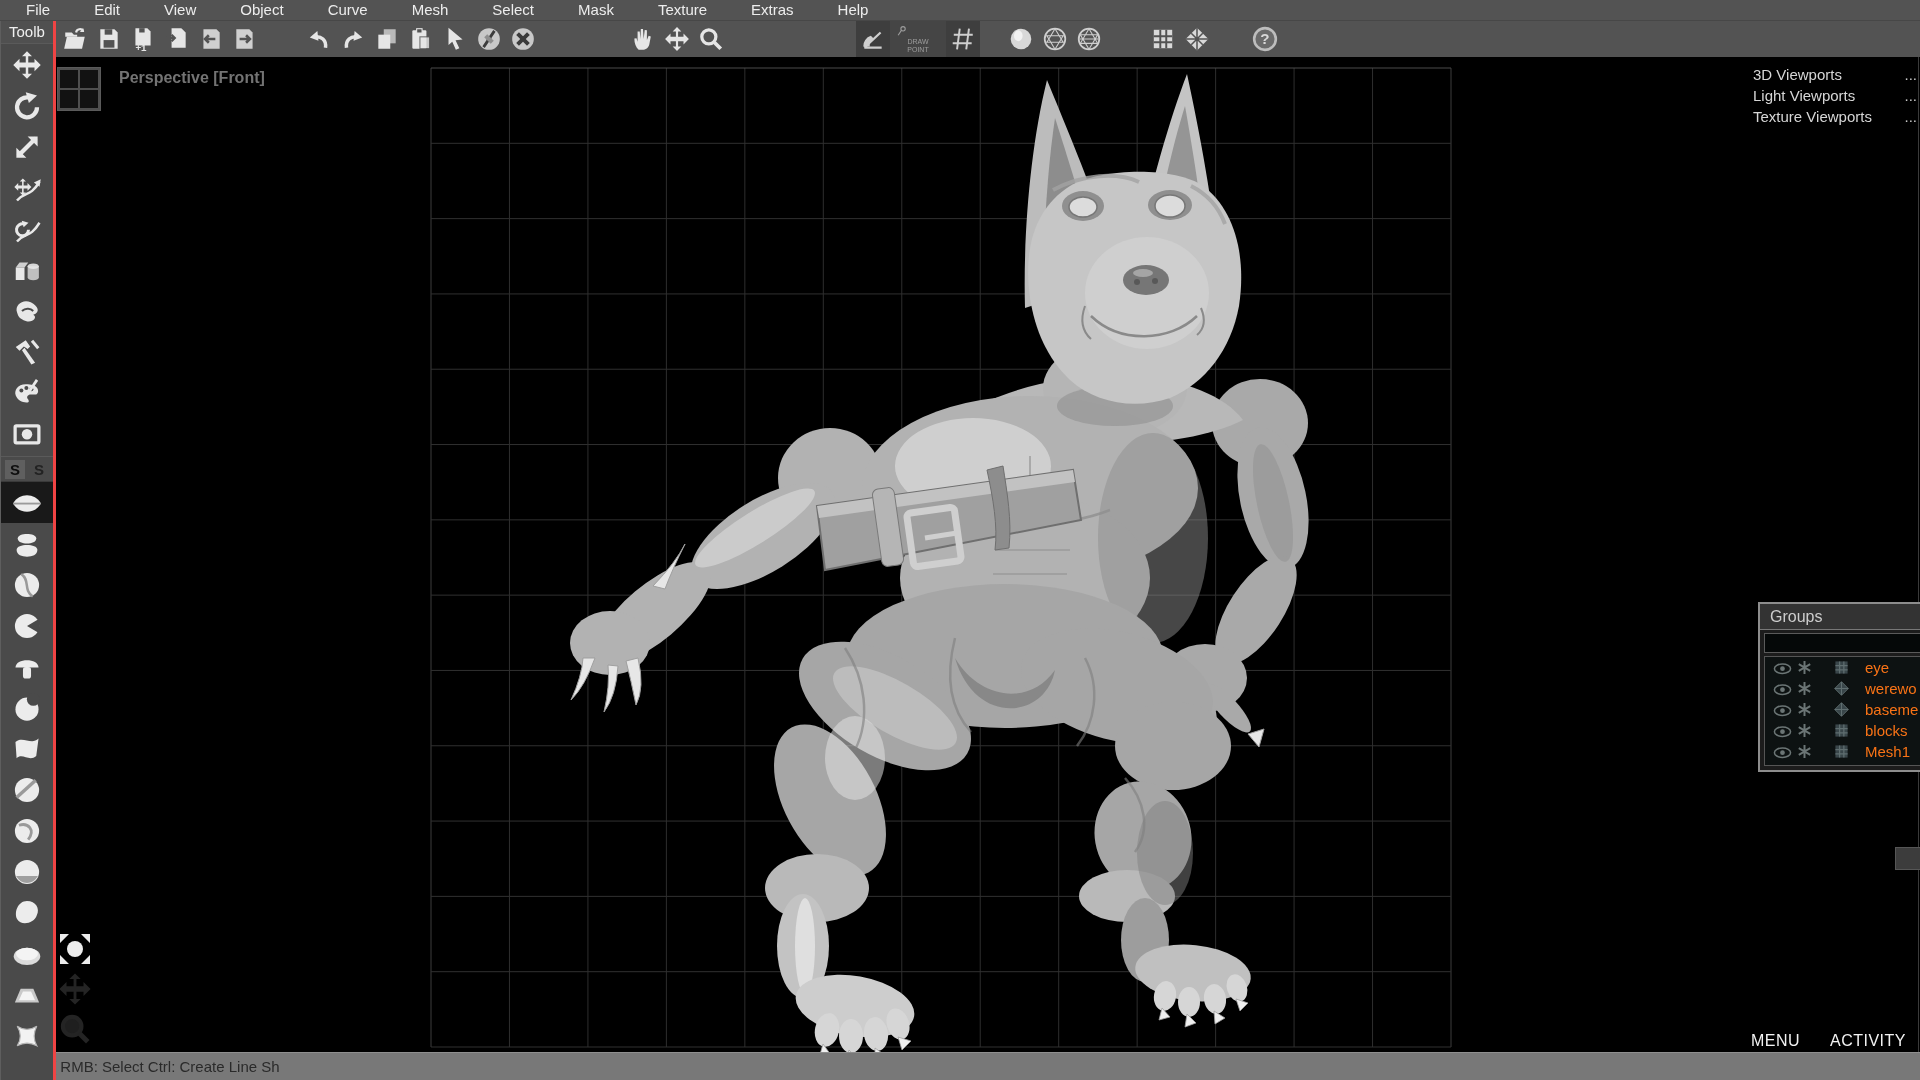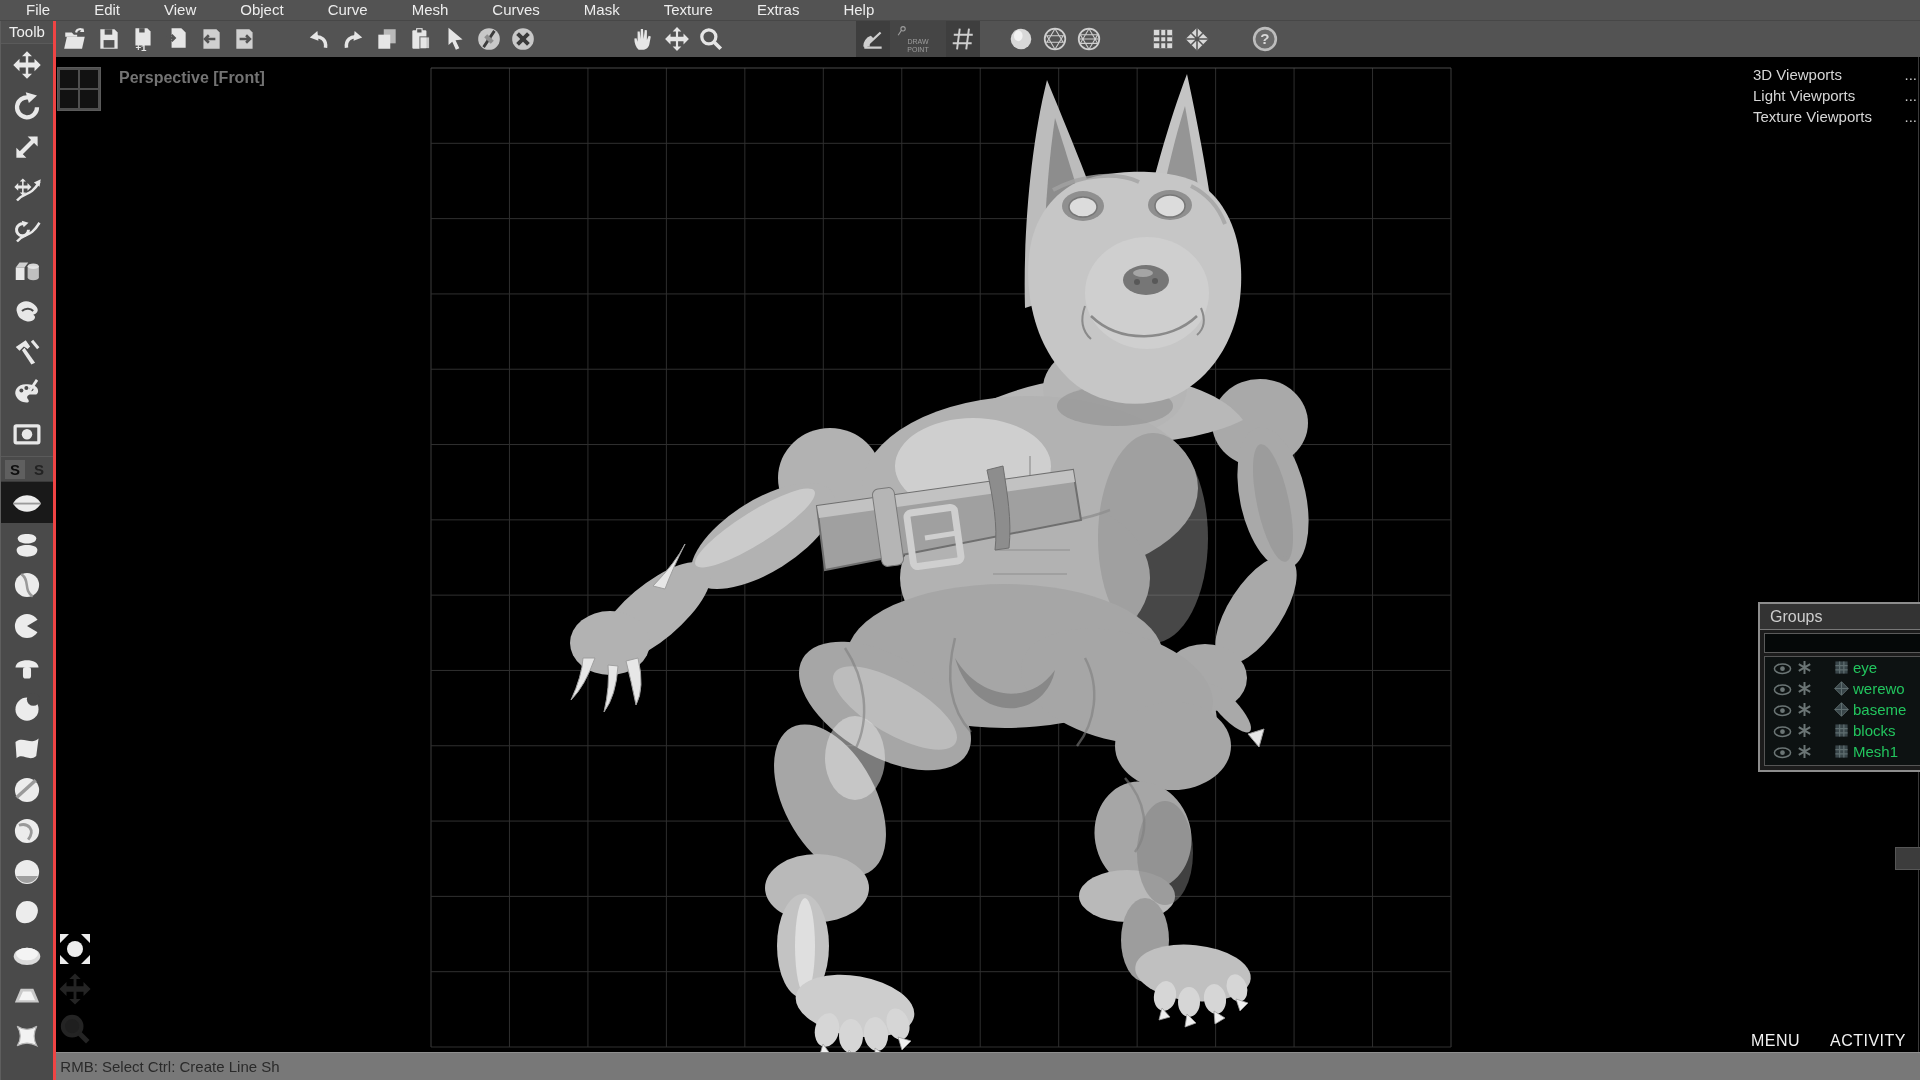--- a/index.html
+++ b/index.html
@@ -64,21 +64,21 @@
   #groups-title{height:25px;line-height:25px;color:#cdcdcd;font-size:16px;padding-left:10px;
     background:#333;border-bottom:1px solid #777;}
   #groups-filter{display:block;width:150px;margin:3px 4px;height:18px;background:#050808;
     border:1px solid #5a5a5a;color:#bbb;font-size:13px;padding:0 3px;}
   #group-list{position:absolute;left:4px;right:0;top:52px;bottom:4px;background:#0d1212;
     border:1px solid #555;border-right:none;overflow:hidden;}
   .group-row{display:flex;align-items:center;height:21px;}
   .group-row .g-eye{margin-left:8px;width:19px;height:13px;}
   .group-row .g-snow{margin-left:5px;width:15px;height:15px;}
   .group-row .g-mesh{margin-left:22px;width:15px;height:15px;}
-  .group-row .g-name{margin-left:4px;color:#22c55e;font-size:15px;white-space:nowrap;}
+  .group-row .g-name{margin-left:16px;color:#f97316;font-size:15px;white-space:nowrap;}
   #panel-handle{position:absolute;left:1843px;top:790px;width:26px;height:21px;background:#3c3c3c;
     border:1px solid #565656;border-right:none;}
   #panel-edge{position:absolute;left:1866px;top:0;bottom:0;width:1px;background:#3a3a3a;}
 
   
   #statusbar{position:absolute;bottom:0;left:52px;right:0;height:27px;background:#787878;
     border-top:1px solid #8f8f8f;display:flex;justify-content:space-between;align-items:center;
     z-index:20;overflow:hidden;}
   #status-msg{color:#1d1d1d;font-size:15px;padding-left:42px;white-space:nowrap;}
   #status-hints{color:#2a2a2a;font-size:15px;white-space:nowrap;padding-right:0;margin-right:-4px;}
@@ -88,21 +88,21 @@
 
 <div id="app">
 
   <div id="menubar">
       <span class="menu-item">File</span>
       <span class="menu-item">Edit</span>
       <span class="menu-item">View</span>
       <span class="menu-item">Object</span>
       <span class="menu-item">Curve</span>
       <span class="menu-item">Mesh</span>
-      <span class="menu-item">Curves</span>
+      <span class="menu-item">Select</span>
       <span class="menu-item">Mask</span>
       <span class="menu-item">Texture</span>
       <span class="menu-item">Extras</span>
       <span class="menu-item">Help</span>
     </div>
 
   <div id="toolbar">
       <div class="tb-group g1">
         <div class="tbtn">
           <svg viewBox="0 0 24 24" fill="currentColor">

